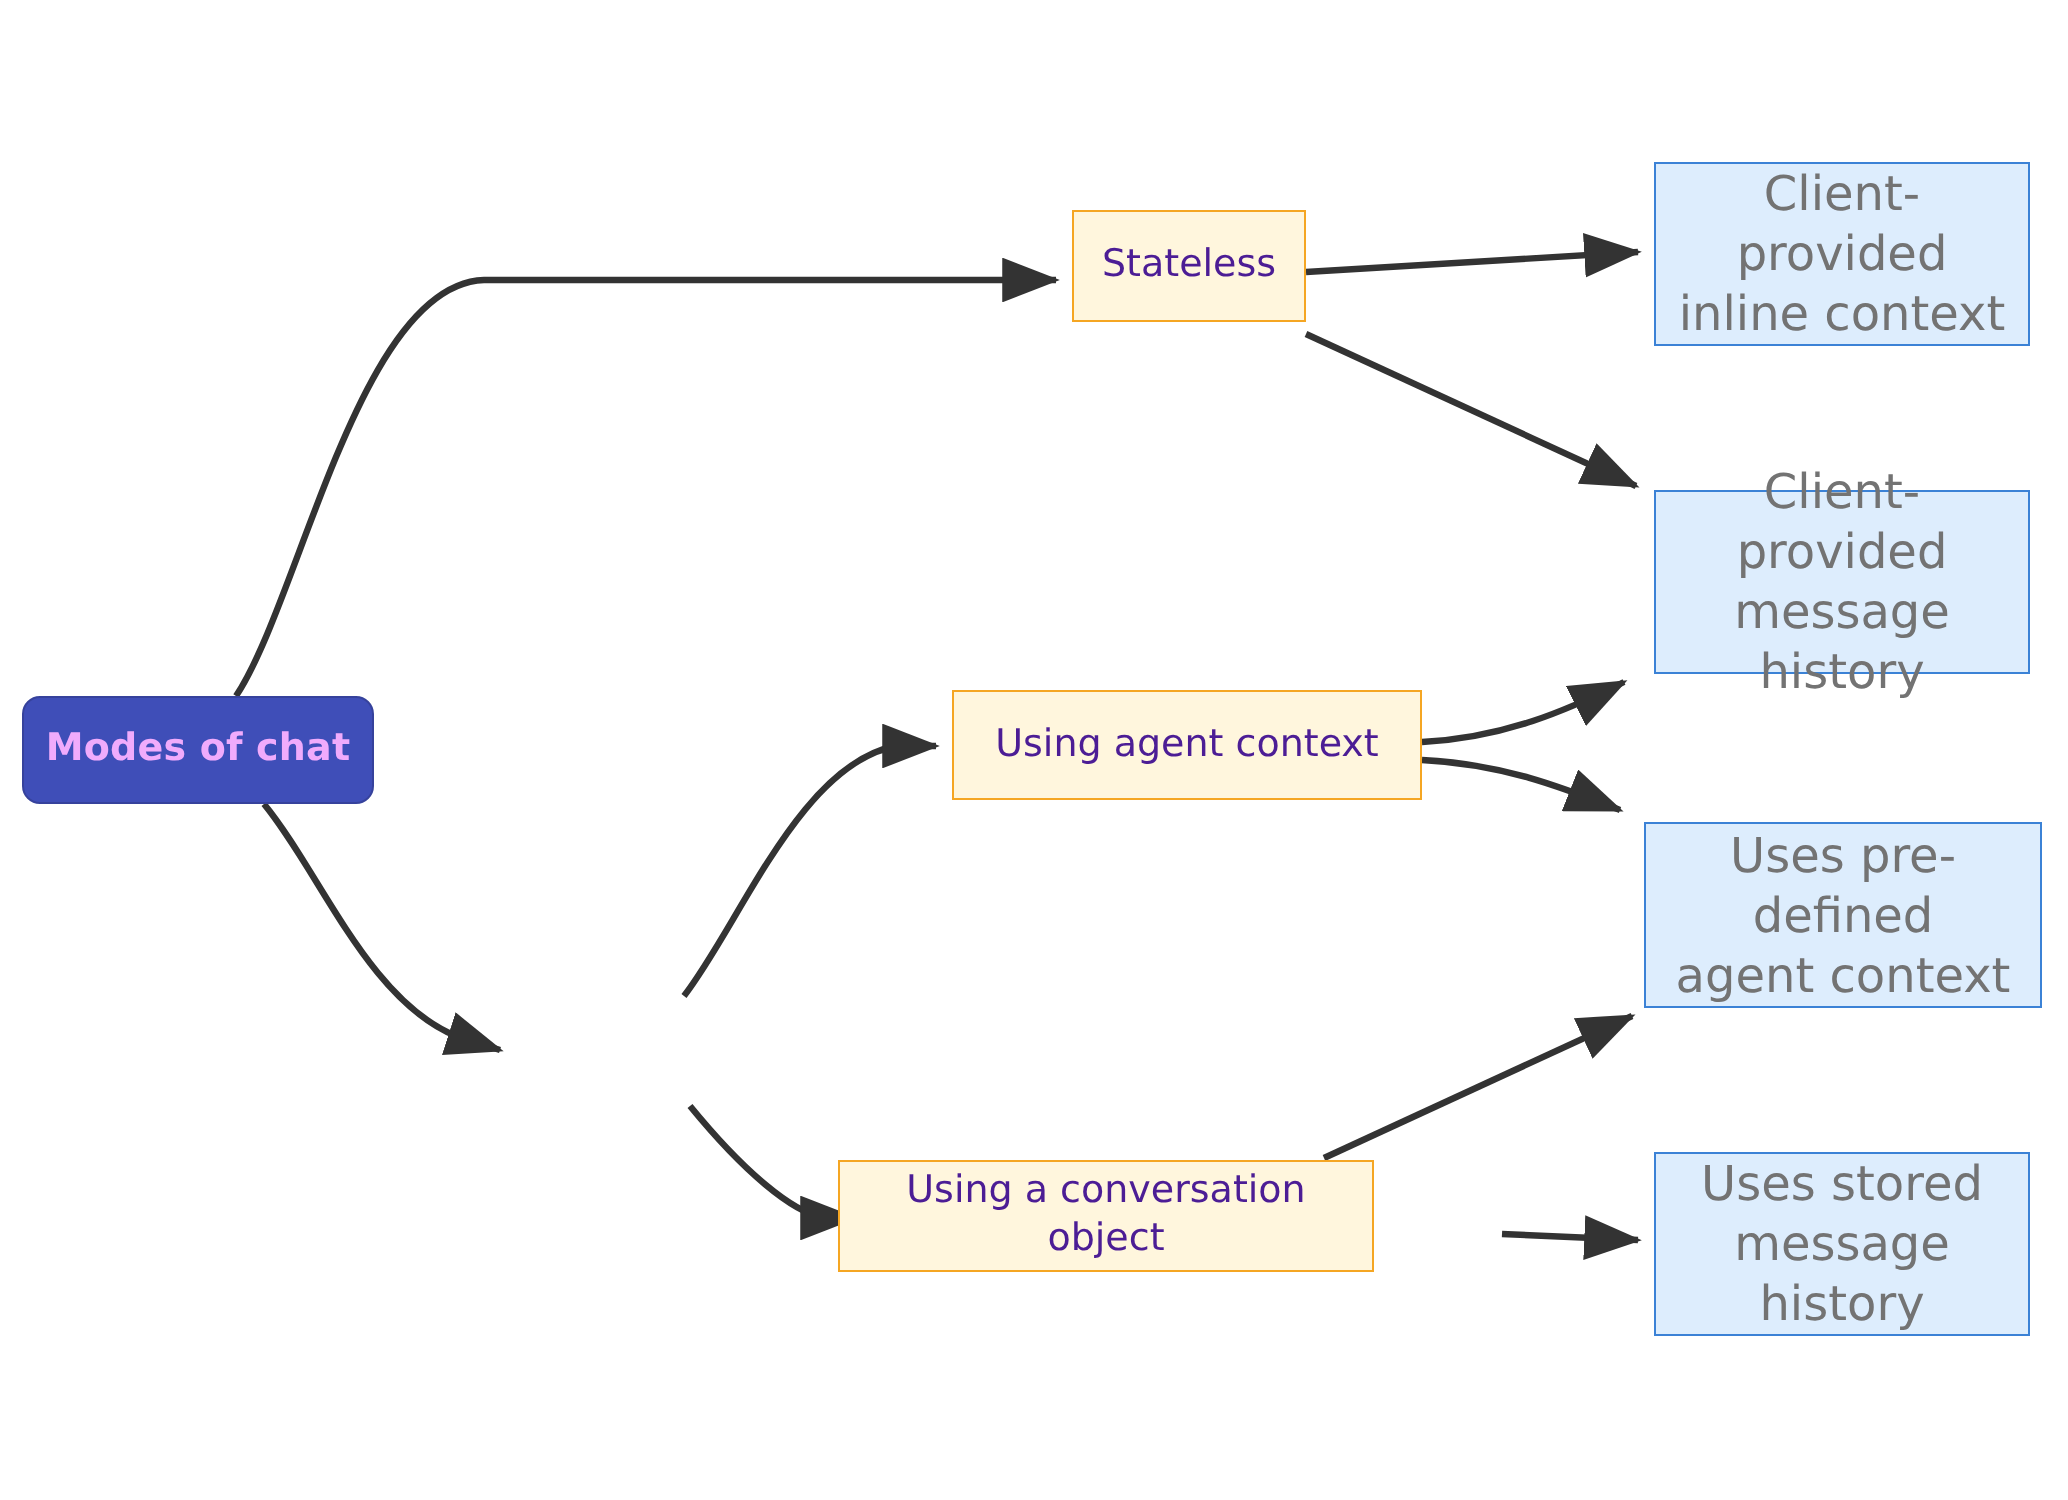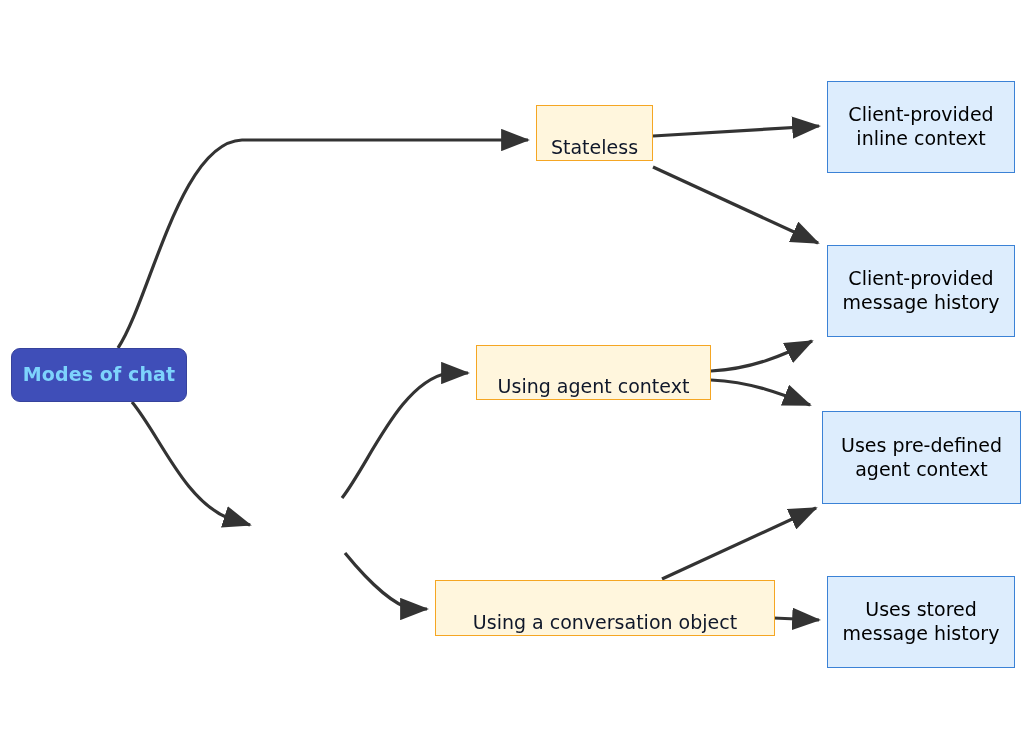--- a/index.html
+++ b/index.html
@@ -40,37 +40,36 @@
     align-items: center;
     justify-content: center;
     text-align: center;
     line-height: 1.25;
     z-index: 3;
   }
   .node-root {
     background: #3f4eb8;
     border: 1px solid #36429c;
     border-radius: 9px;
-    color: #7dd3fc;
+    color: #f0abfc;
     font-weight: bold;
     font-size: 19px;
     letter-spacing: 0.1px;
   }
   .node-branch {
     background: #fff6dd;
     border: 1.6px solid #f5a623;
-    color: #0f172a;
+    color: #4c1d95;
     font-size: 19px;
-    align-items: flex-end;
   }
   .node-leaf {
     background: #ddedfd;
     border: 1.6px solid #3b82d6;
-    color: #000000;
-    font-size: 19px;
+    color: #737373;
+    font-size: 24px;
   }
   .node-label {
     display: block;
     padding: 0 9px;
     white-space: pre-line;
   }
 </style>
 </head>
 <body>
 
@@ -110,21 +109,21 @@
 
   <div class="node node-branch" style="left:536px; top:105px; width:117px; height:56px;">
     <span class="node-label">Stateless</span>
   </div>
 
 
   <div class="node node-branch" style="left:476px; top:345px; width:235px; height:55px;">
     <span class="node-label">Using agent context</span>
   </div>
 
-  <div class="node node-branch" style="left:435px; top:580px; width:340px; height:56px;">
+  <div class="node node-branch" style="left:419px; top:580px; width:268px; height:56px;">
     <span class="node-label">Using a conversation object</span>
   </div>
 
   <div class="node node-leaf" style="left:827px; top:81px; width:188px; height:92px;">
     <span class="node-label">Client-provided
 inline context</span>
   </div>
 
   <div class="node node-leaf" style="left:827px; top:245px; width:188px; height:92px;">
     <span class="node-label">Client-provided

